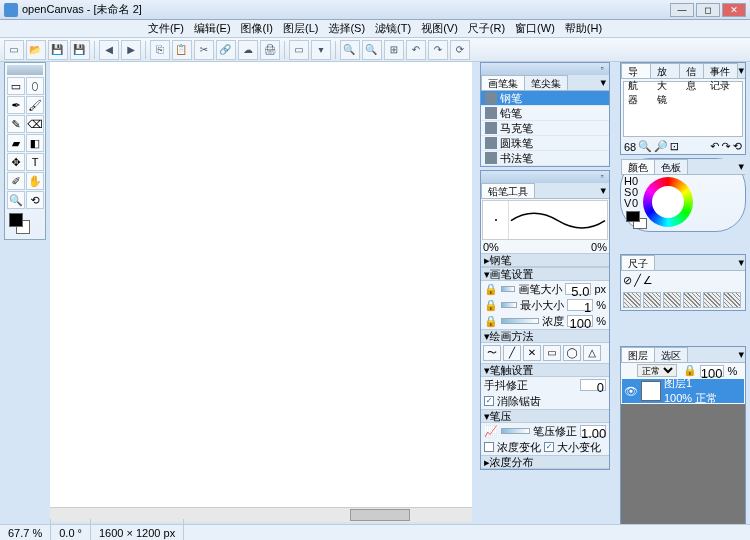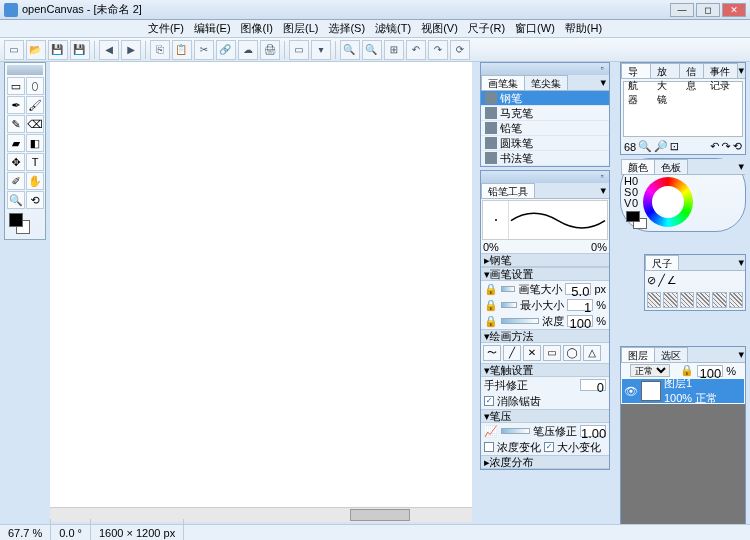--- a/index.html
+++ b/index.html
@@ -46,23 +46,23 @@
 .navpanel { position:absolute; right:4px; top:0; width:126px; }
 .navview { height:56px; background:#fff; margin:2px; border:1px solid #abc; }
 .navctrl { display:flex; align-items:center; padding:1px 3px; font-size:9px; gap:2px; }
 .colorpanel { position:absolute; right:4px; top:96px; width:126px;border-radius:30px; }
 .wheel { width:50px; height:50px; border-radius:50%; background:conic-gradient(red,yellow,lime,cyan,blue,magenta,red); position:relative; margin:2px; }
 .wheel::after { content:""; position:absolute; inset:9px; background:#fff; border-radius:50%; }
 .wheel .sq { position:absolute; top:16px; left:16px; width:18px; height:18px; background:linear-gradient(to right,#fff,red); border:1px solid #666; }
 .hsv { font-size:9px; padding:0 3px; }
 .hsv div { display:flex; justify-content:space-between; height:11px; }
 .colorbody { display:flex; }
-.rulerpanel { position:absolute; right:4px; top:192px; width:102px; }
+.rulerpanel { position:absolute; right:4px; top:192px; width:126px; }
 .layerpanel { position:absolute; right:4px; top:284px; width:126px; height:180px; }
-.layerhdr { display:flex; align-items:center; padding:1px 9px; font-size:9px; gap:3px; }
+.layerhdr { display:flex; align-items:center; padding:1px 16px; font-size:9px; gap:3px; }
 .layerhdr select { font-size:9px; height:13px; border:1px solid #abc; }
 .layeritem { height:24px; background:#3d8fe0; color:#fff; display:flex; align-items:center; padding:2px; gap:3px; font-size:9px; margin:1px; }
 .layeritem .thumb { width:20px; height:20px; background:#fff; border:1px solid #666; }
 .layerspace { flex:1; background:#777; }
 .statusbar { position:absolute; bottom:0; left:0; right:0; height:16px; background:#e8f0fa; border-top:1px solid #bcd; display:flex; align-items:center; font-size:10px; }
 .statusbar span { padding:8px 8px; border-right:1px solid #bcd; }
 .stroke-preview { height:40px; display:flex; background:#fff; margin:1px; border:1px solid #ccc; }
 .stroke-preview .dot { width:26px; display:flex; align-items:center; justify-content:center; border-right:1px solid #ddd; }
 .stroke-preview .dot::after { content:""; width:2px; height:2px; background:#000; border-radius:50%; }
 .stroke-preview .curve { flex:1; position:relative; }
@@ -164,25 +164,25 @@
       <div class="tab active">画笔集</div>
       <div class="tab">笔尖集</div>
       <div style="margin-left:auto;padding:1px 3px;">▾</div>
     </div>
     <div class="listitem sel">
         <div class="ico"></div>
         <span>钢笔</span>
       </div>
     <div class="listitem">
         <div class="ico"></div>
+        <span>铅笔</span>
+      </div>
+    <div class="listitem">
+        <div class="ico"></div>
         <span>马克笔</span>
-      </div>
-    <div class="listitem">
-        <div class="ico"></div>
-        <span>铅笔</span>
       </div>
     <div class="listitem">
         <div class="ico"></div>
         <span>圆珠笔</span>
       </div>
     <div class="listitem">
         <div class="ico"></div>
         <span>书法笔</span>
       </div>
   </div>

